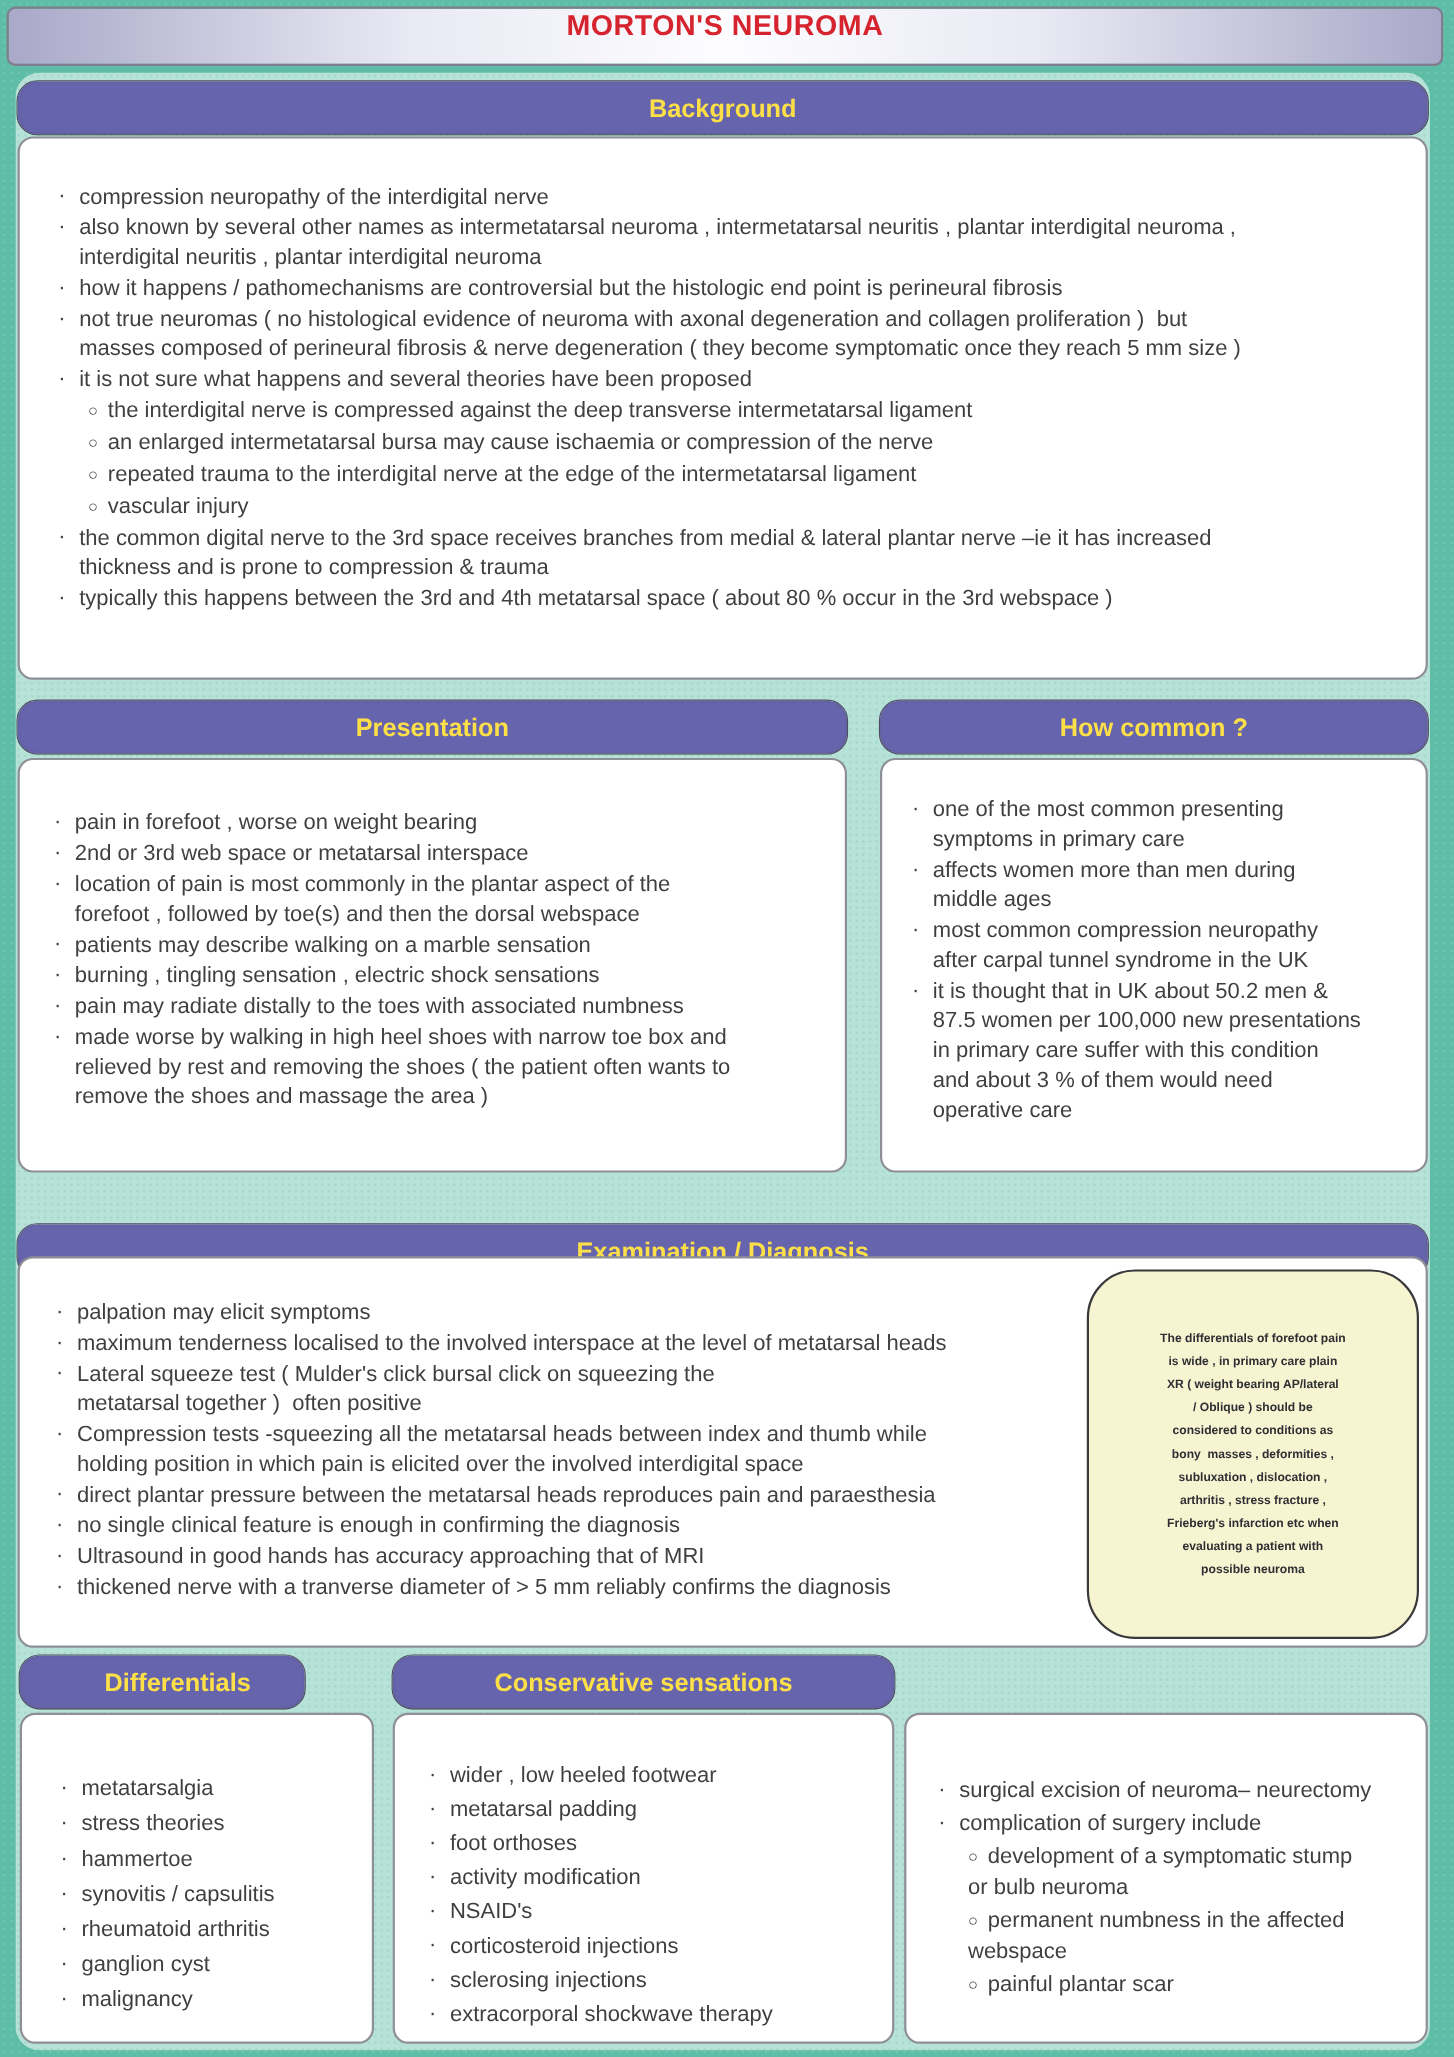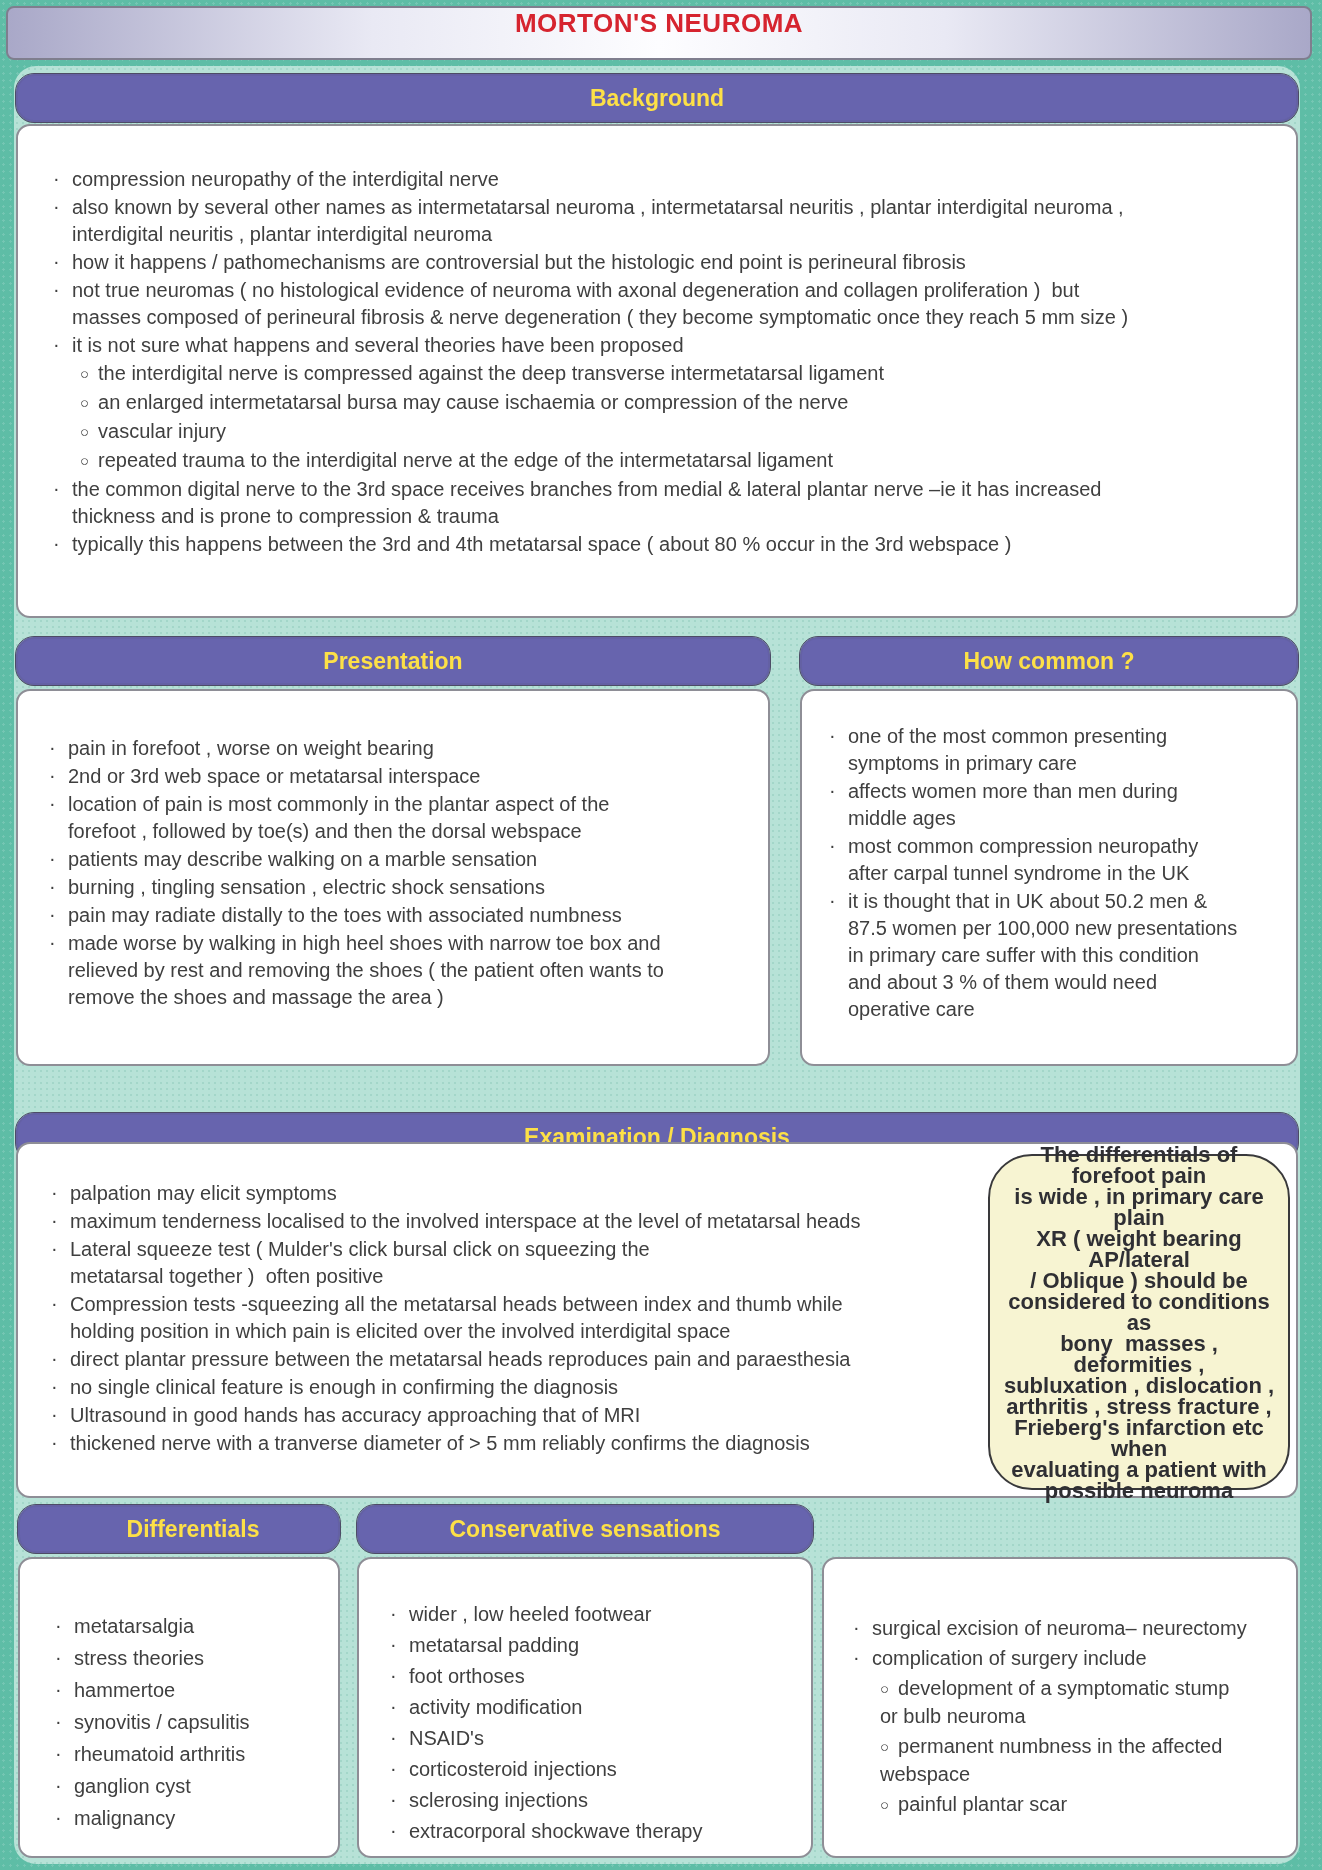--- a/index.html
+++ b/index.html
@@ -33,21 +33,21 @@
   .exam-content{padding:36px 320px 0 26px;}
   .diff-content{padding:54px 10px 0 28px;}
   .diff-content li{margin-bottom:5px;}
   .cons-content{padding:42px 10px 0 24px;}
   .cons-content li{margin-bottom:4px;}
   .surg-content{padding:56px 14px 0 22px;}
   .surg-content li{margin-bottom:3px;}
   .callout{position:absolute;left:988px;top:1154px;width:302px;height:336px;box-sizing:border-box;
         background:#f7f4d2;border:2.5px solid #39393b;border-radius:44px;
         display:flex;align-items:center;justify-content:center;padding:14px 8px;}
-  .callout .ct{font-weight:700;font-size:22px;line-height:21px;text-align:center;color:#2f2f33;
+  .callout .ct{font-weight:700;font-size:11px;line-height:21px;text-align:center;color:#2f2f33;
         white-space:pre-wrap;}
 </style>
 </head>
 <body>
 
 <div class="page">
   <div class="panel"></div>
 
   <div class="titlebar">
     <span class="t">MORTON'S NEUROMA</span>
@@ -62,22 +62,22 @@
 
       <li class="b"><span class="mk">·</span><span class="tx">compression neuropathy of the interdigital nerve</span></li>
           <li class="b"><span class="mk">·</span><span class="tx">also known by several other names as intermetatarsal neuroma , intermetatarsal neuritis , plantar interdigital neuroma ,
 interdigital neuritis , plantar interdigital neuroma</span></li>
           <li class="b"><span class="mk">·</span><span class="tx">how it happens / pathomechanisms are controversial but the histologic end point is perineural fibrosis</span></li>
           <li class="b"><span class="mk">·</span><span class="tx">not true neuromas ( no histological evidence of neuroma with axonal degeneration and collagen proliferation )  but
 masses composed of perineural fibrosis &amp; nerve degeneration ( they become symptomatic once they reach 5 mm size )</span></li>
           <li class="b"><span class="mk">·</span><span class="tx">it is not sure what happens and several theories have been proposed</span></li>
           <li class="s"><span class="mk">○</span><span class="tx">the interdigital nerve is compressed against the deep transverse intermetatarsal ligament</span></li>
           <li class="s"><span class="mk">○</span><span class="tx">an enlarged intermetatarsal bursa may cause ischaemia or compression of the nerve</span></li>
+          <li class="s"><span class="mk">○</span><span class="tx">repeated trauma to the interdigital nerve at the edge of the intermetatarsal ligament</span></li>
           <li class="s"><span class="mk">○</span><span class="tx">vascular injury</span></li>
-          <li class="s"><span class="mk">○</span><span class="tx">repeated trauma to the interdigital nerve at the edge of the intermetatarsal ligament</span></li>
           <li class="b"><span class="mk">·</span><span class="tx">the common digital nerve to the 3rd space receives branches from medial &amp; lateral plantar nerve –ie it has increased
 thickness and is prone to compression &amp; trauma</span></li>
           <li class="b"><span class="mk">·</span><span class="tx">typically this happens between the 3rd and 4th metatarsal space ( about 80 % occur in the 3rd webspace )</span></li>
         </ul>
     </div>
   </div>
 
   <div class="hdr" style="left:16px;top:637px;width:754px;">
     <span>Presentation</span>
   </div>
@@ -148,21 +148,21 @@
 / Oblique ) should be
 considered to conditions as
 bony  masses , deformities ,
 subluxation , dislocation ,
 arthritis , stress fracture ,
 Frieberg's infarction etc when
 evaluating a patient with
 possible neuroma</div>
   </div>
 
-  <div class="hdr" style="left:18px;top:1505px;width:322px;padding-left:28px;">
+  <div class="hdr" style="left:18px;top:1505px;width:259px;padding-left:28px;">
     <span>Differentials</span>
   </div>
   <div class="box" style="left:18px;top:1557px;width:322px;height:301px;">
     <div class="diff-content">
       <ul>
 
       <li class="b"><span class="mk">·</span><span class="tx">metatarsalgia</span></li>
           <li class="b"><span class="mk">·</span><span class="tx">stress theories</span></li>
           <li class="b"><span class="mk">·</span><span class="tx">hammertoe</span></li>
           <li class="b"><span class="mk">·</span><span class="tx">synovitis / capsulitis</span></li>

